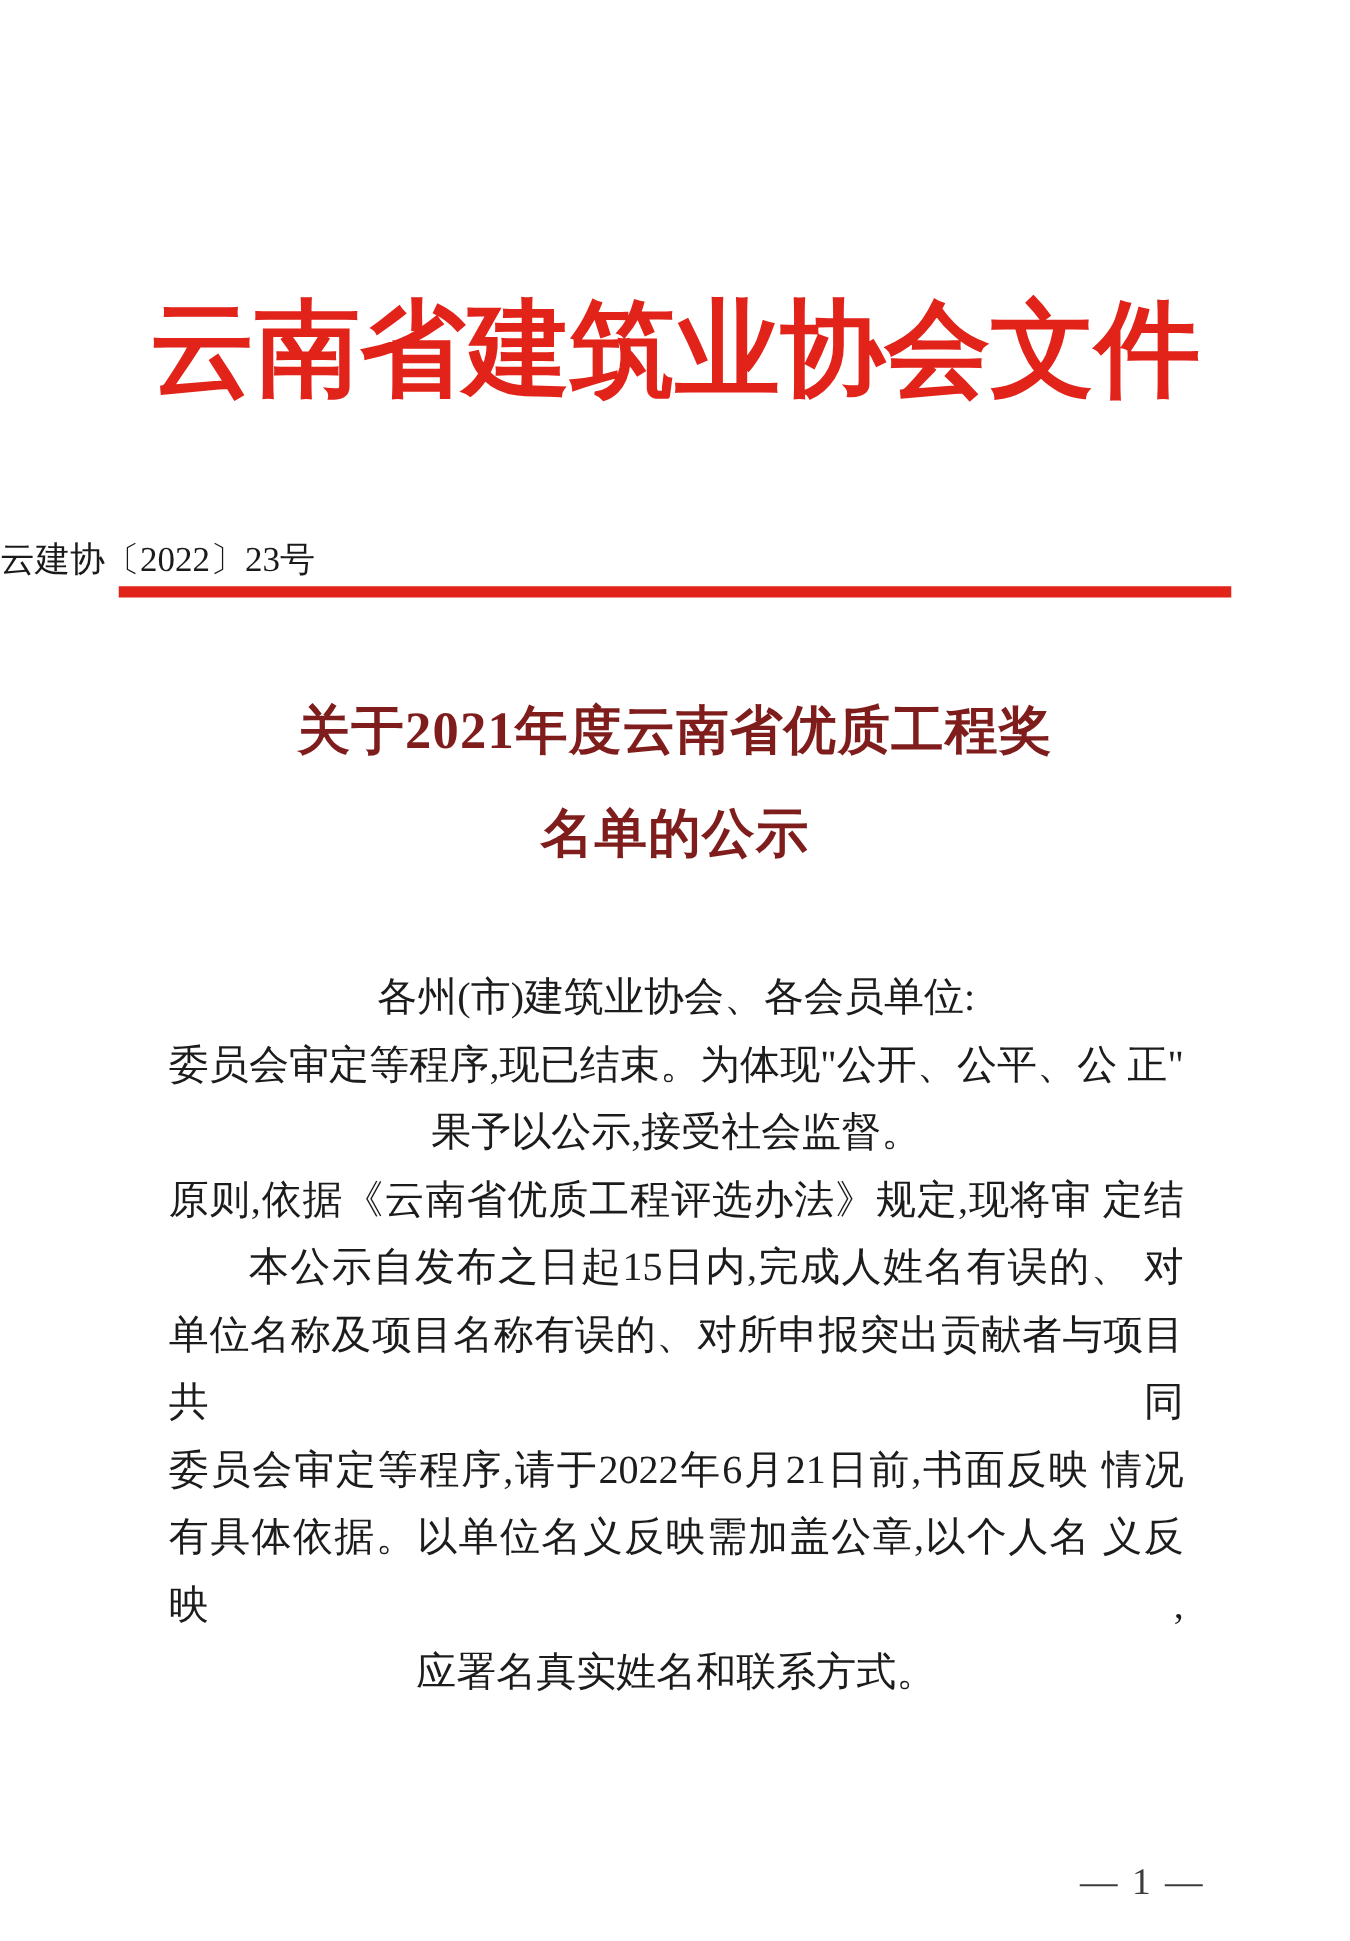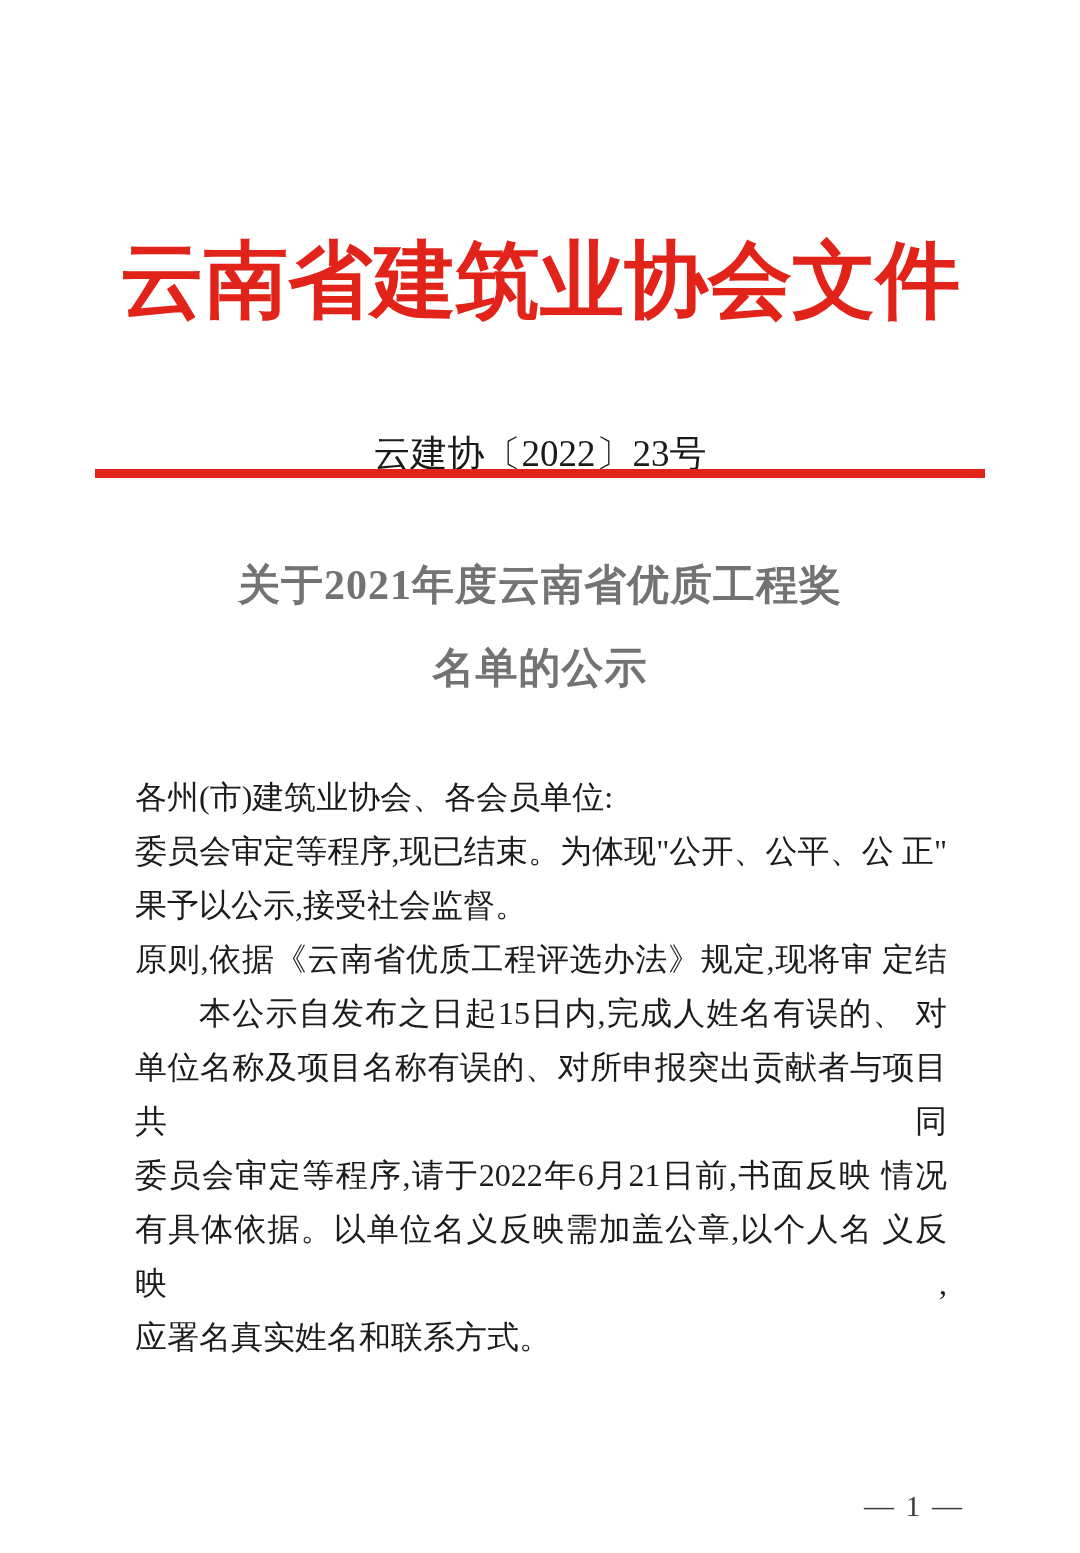--- a/index.html
+++ b/index.html
@@ -38,22 +38,22 @@
     letter-spacing: 0px;
     white-space: nowrap;
   }
 
   
   .doc-number {
     position: absolute;
     top: 429px;
     left: 0;
     width: 100%;
-    text-align: center;
-    font-size: 37px;
+    text-align: left;
+    font-size: 28px;
     color: #1a1a1a;
     white-space: nowrap;
   }
 
   
   .red-divider {
     position: absolute;
     top: 469px;
     left: 95px;
     width: 890px;
@@ -63,38 +63,38 @@
 
   
   .title-block {
     position: absolute;
     top: 544px;
     left: 0;
     width: 100%;
     text-align: center;
     font-size: 42px;
     font-weight: bold;
-    color: #737373;
+    color: #7f1d1d;
     line-height: 83px;
     letter-spacing: 1px;
   }
 
   
   .body-text {
     position: absolute;
     top: 770px;
     left: 135px;
     width: 812px;
     font-size: 32px;
     line-height: 54px;
     color: var(--body-text);
   }
   .line {
     min-height: 54px;
-    text-align: left;
+    text-align: center;
     white-space: pre-wrap;
   }
   .line.indent { text-indent: 2em; }
   .line.justify {
     text-align: justify;
     text-align-last: justify;
   }
 
   
   .page-number {

